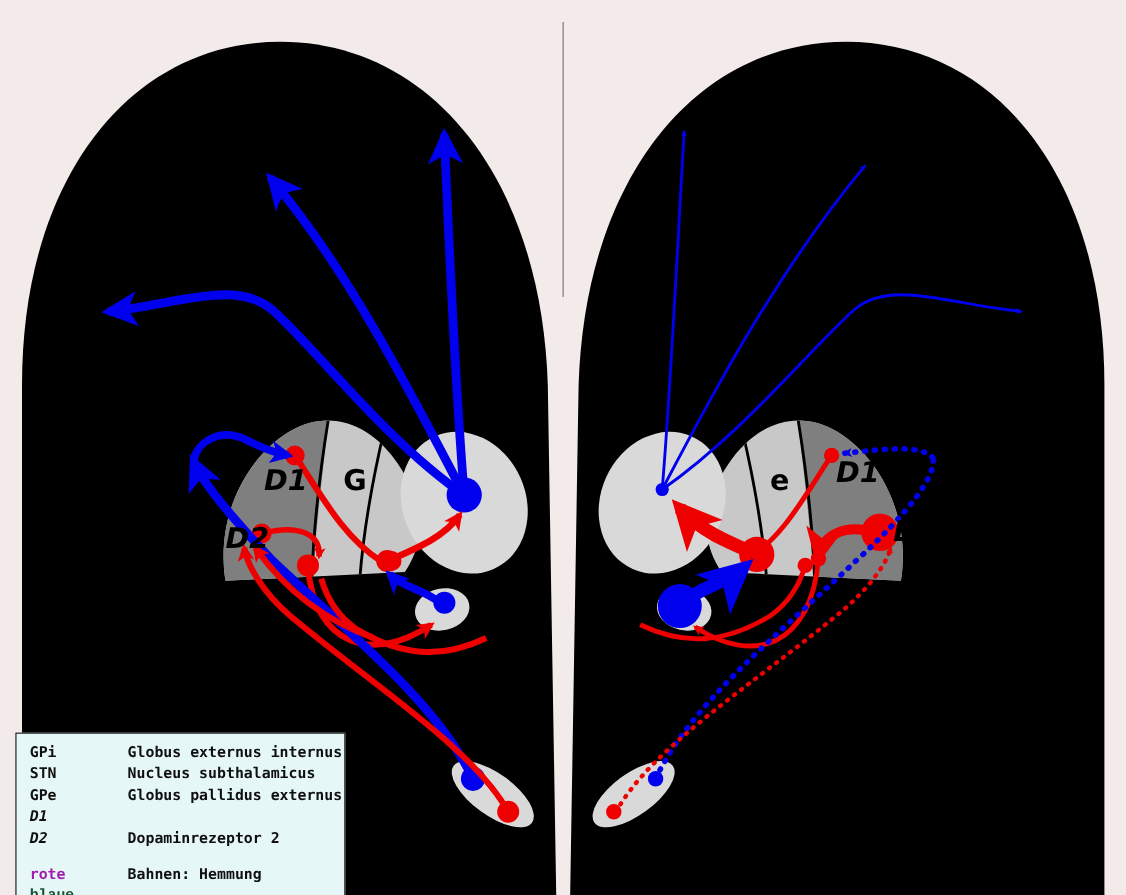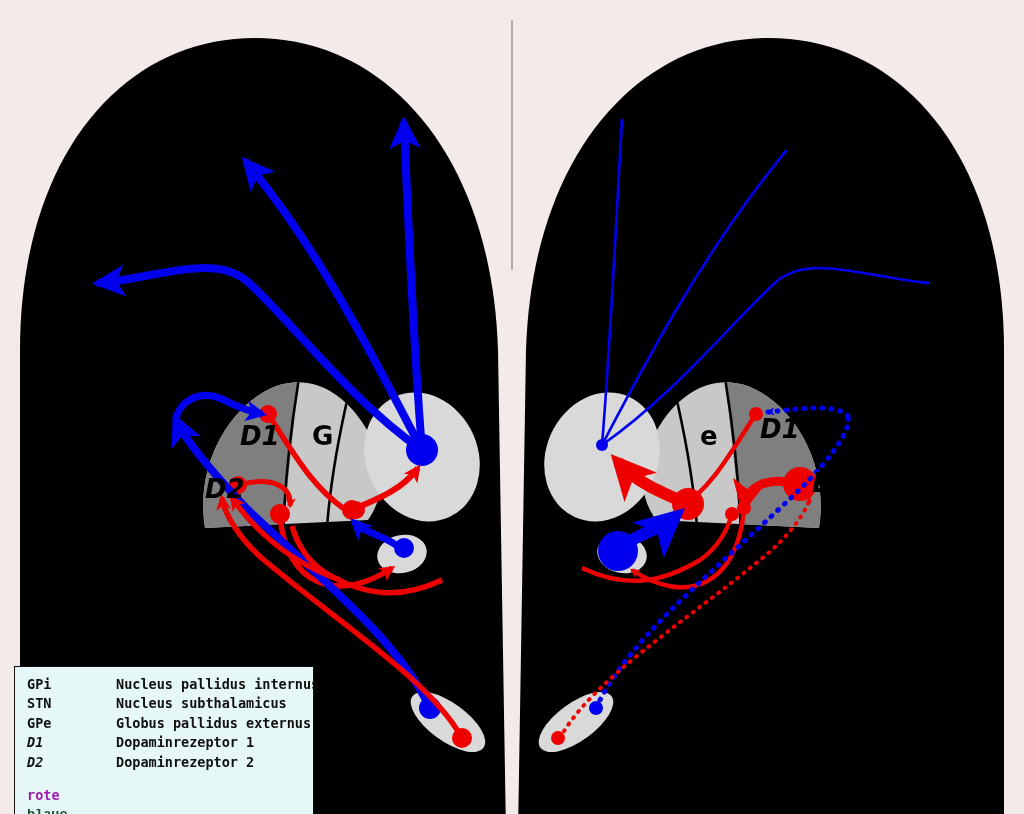--- a/index.html
+++ b/index.html
@@ -224,42 +224,42 @@
     <text class="struct-label-plain" x="312" y="425">G</text>
 
     <text class="struct-label" x="760" y="418">D1</text>
     <text class="struct-label" x="812" y="472">D</text>
     <text class="struct-label-plain" x="700" y="425">e</text>
   </svg>
 
   <div class="legend-box">
     <div class="legend-row">
       <span class="legend-abbr">GPi</span>
-      <span class="legend-desc">Nucleus pallidus internus</span>
+      <span class="legend-desc">Globus externus internus</span>
     </div>
     <div class="legend-row">
       <span class="legend-abbr">STN</span>
       <span class="legend-desc">Nucleus subthalamicus</span>
     </div>
     <div class="legend-row">
       <span class="legend-abbr">GPe</span>
       <span class="legend-desc">Globus pallidus externus</span>
     </div>
     <div class="legend-row">
       <span class="legend-abbr ital">D1</span>
-      <span class="legend-desc">Dopaminrezeptor 1</span>
     </div>
     <div class="legend-row">
       <span class="legend-abbr ital">D2</span>
       <span class="legend-desc">Dopaminrezeptor 2</span>
     </div>
 
     <div class="legend-gap"></div>
 
     <div class="legend-row">
       <span class="legend-abbr c-red">rote</span>
+      <span class="legend-desc">Bahnen: Hemmung</span>
     </div>
     <div class="legend-row">
       <span class="legend-abbr c-blue">blaue</span>
     </div>
   </div>
 
 </div>
 
 </body></html>

